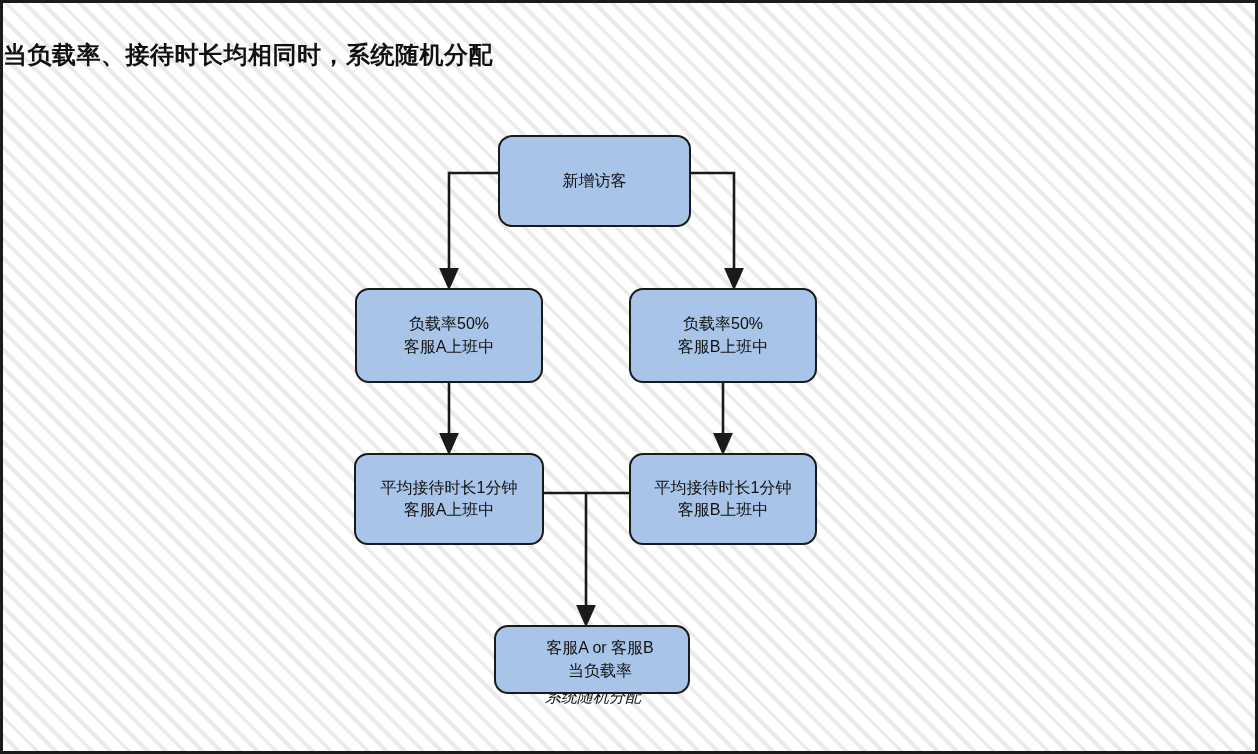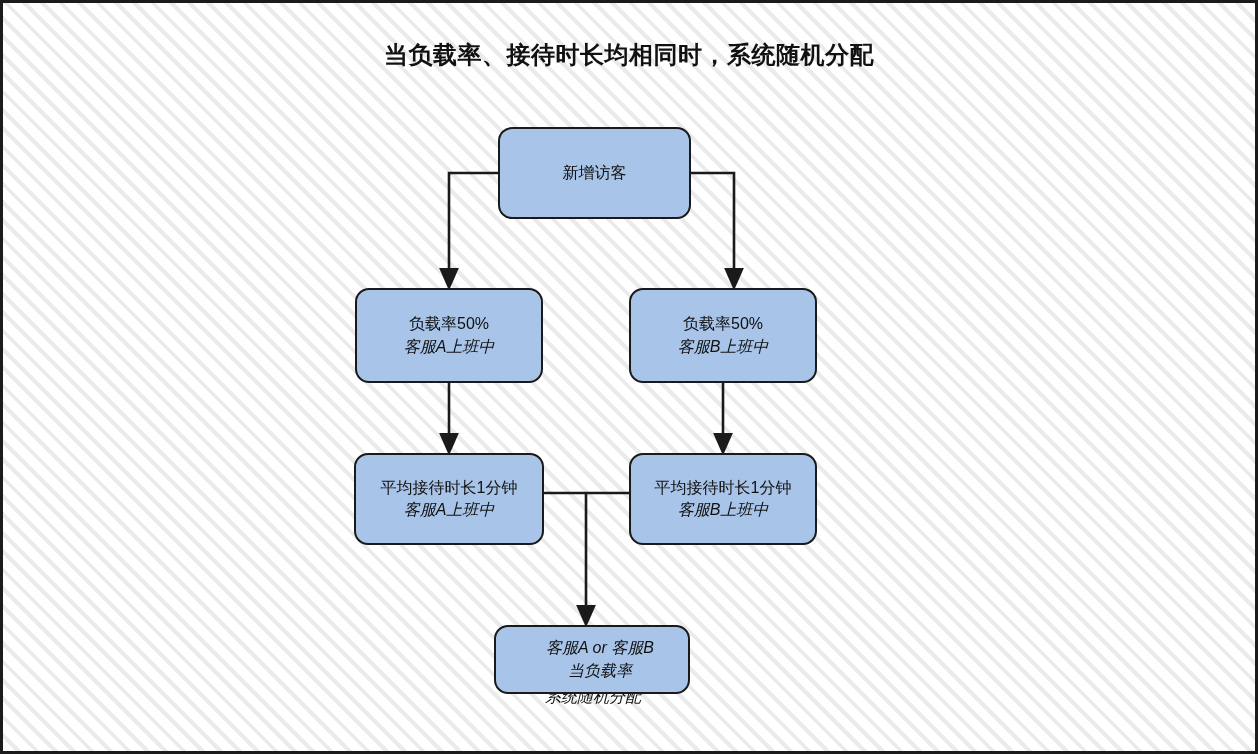--- a/index.html
+++ b/index.html
@@ -30,21 +30,21 @@
     );
     border: 3px solid #1b1b1b;
     overflow: hidden;
   }
 
   #title {
     position: absolute;
     left: 0;
     right: 0;
     top: 36px;
-    text-align: center;
+    text-align: left;
     font-size: 24px;
     font-weight: bold;
     color: #111111;
     letter-spacing: 0.5px;
   }
 
   .node {
     position: absolute;
     box-sizing: border-box;
     background: #a8c4e8;
@@ -54,23 +54,23 @@
     flex-direction: column;
     align-items: center;
     justify-content: center;
     color: #101010;
     font-size: 16px;
     line-height: 1.38;
     text-align: center;
     z-index: 3;
   }
   .node .ln { display: block; white-space: nowrap; }
-  .node .ital { font-style: italic; font-weight: 500; }
+  .node .ital { font-weight: 500; }
 
-  #node-top   { left: 495px; top: 124px; width: 193px; height: 92px; }
+  #node-top   { left: 495px; top: 132px; width: 193px; height: 92px; }
   #node-l1    { left: 352px; top: 285px; width: 188px; height: 95px; }
   #node-r1    { left: 626px; top: 285px; width: 188px; height: 95px; }
   #node-l2    { left: 351px; top: 450px; width: 190px; height: 92px; }
   #node-r2    { left: 626px; top: 450px; width: 188px; height: 92px; }
   #node-bot   { left: 491px; top: 622px; width: 196px; height: 69px; padding-left: 16px; }
 
   #caption {
     position: absolute;
     left: 460px;
     top: 684px;

